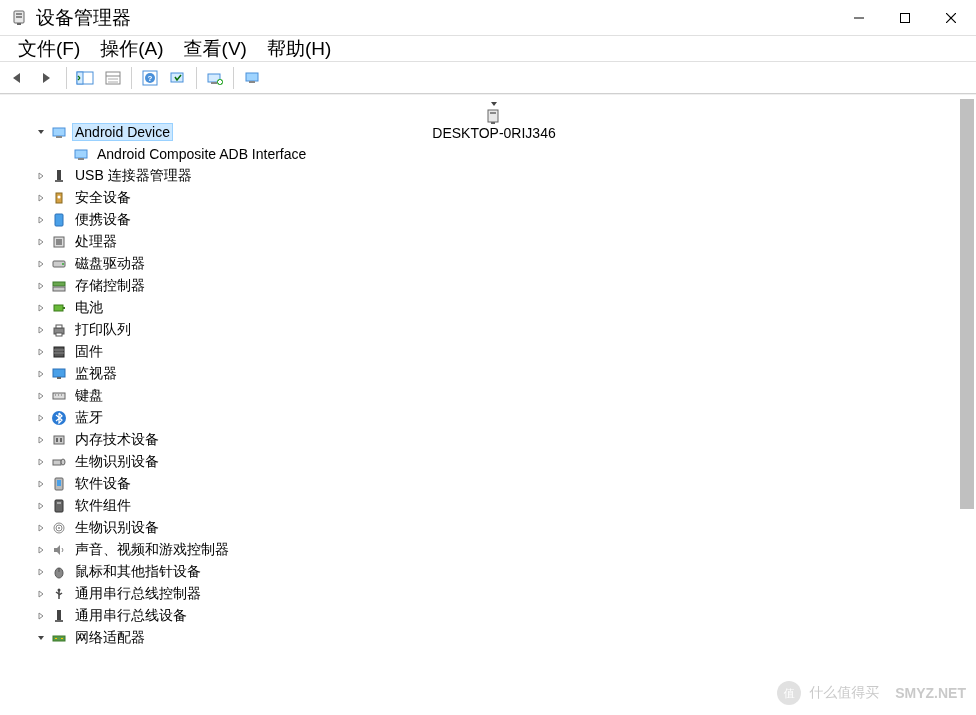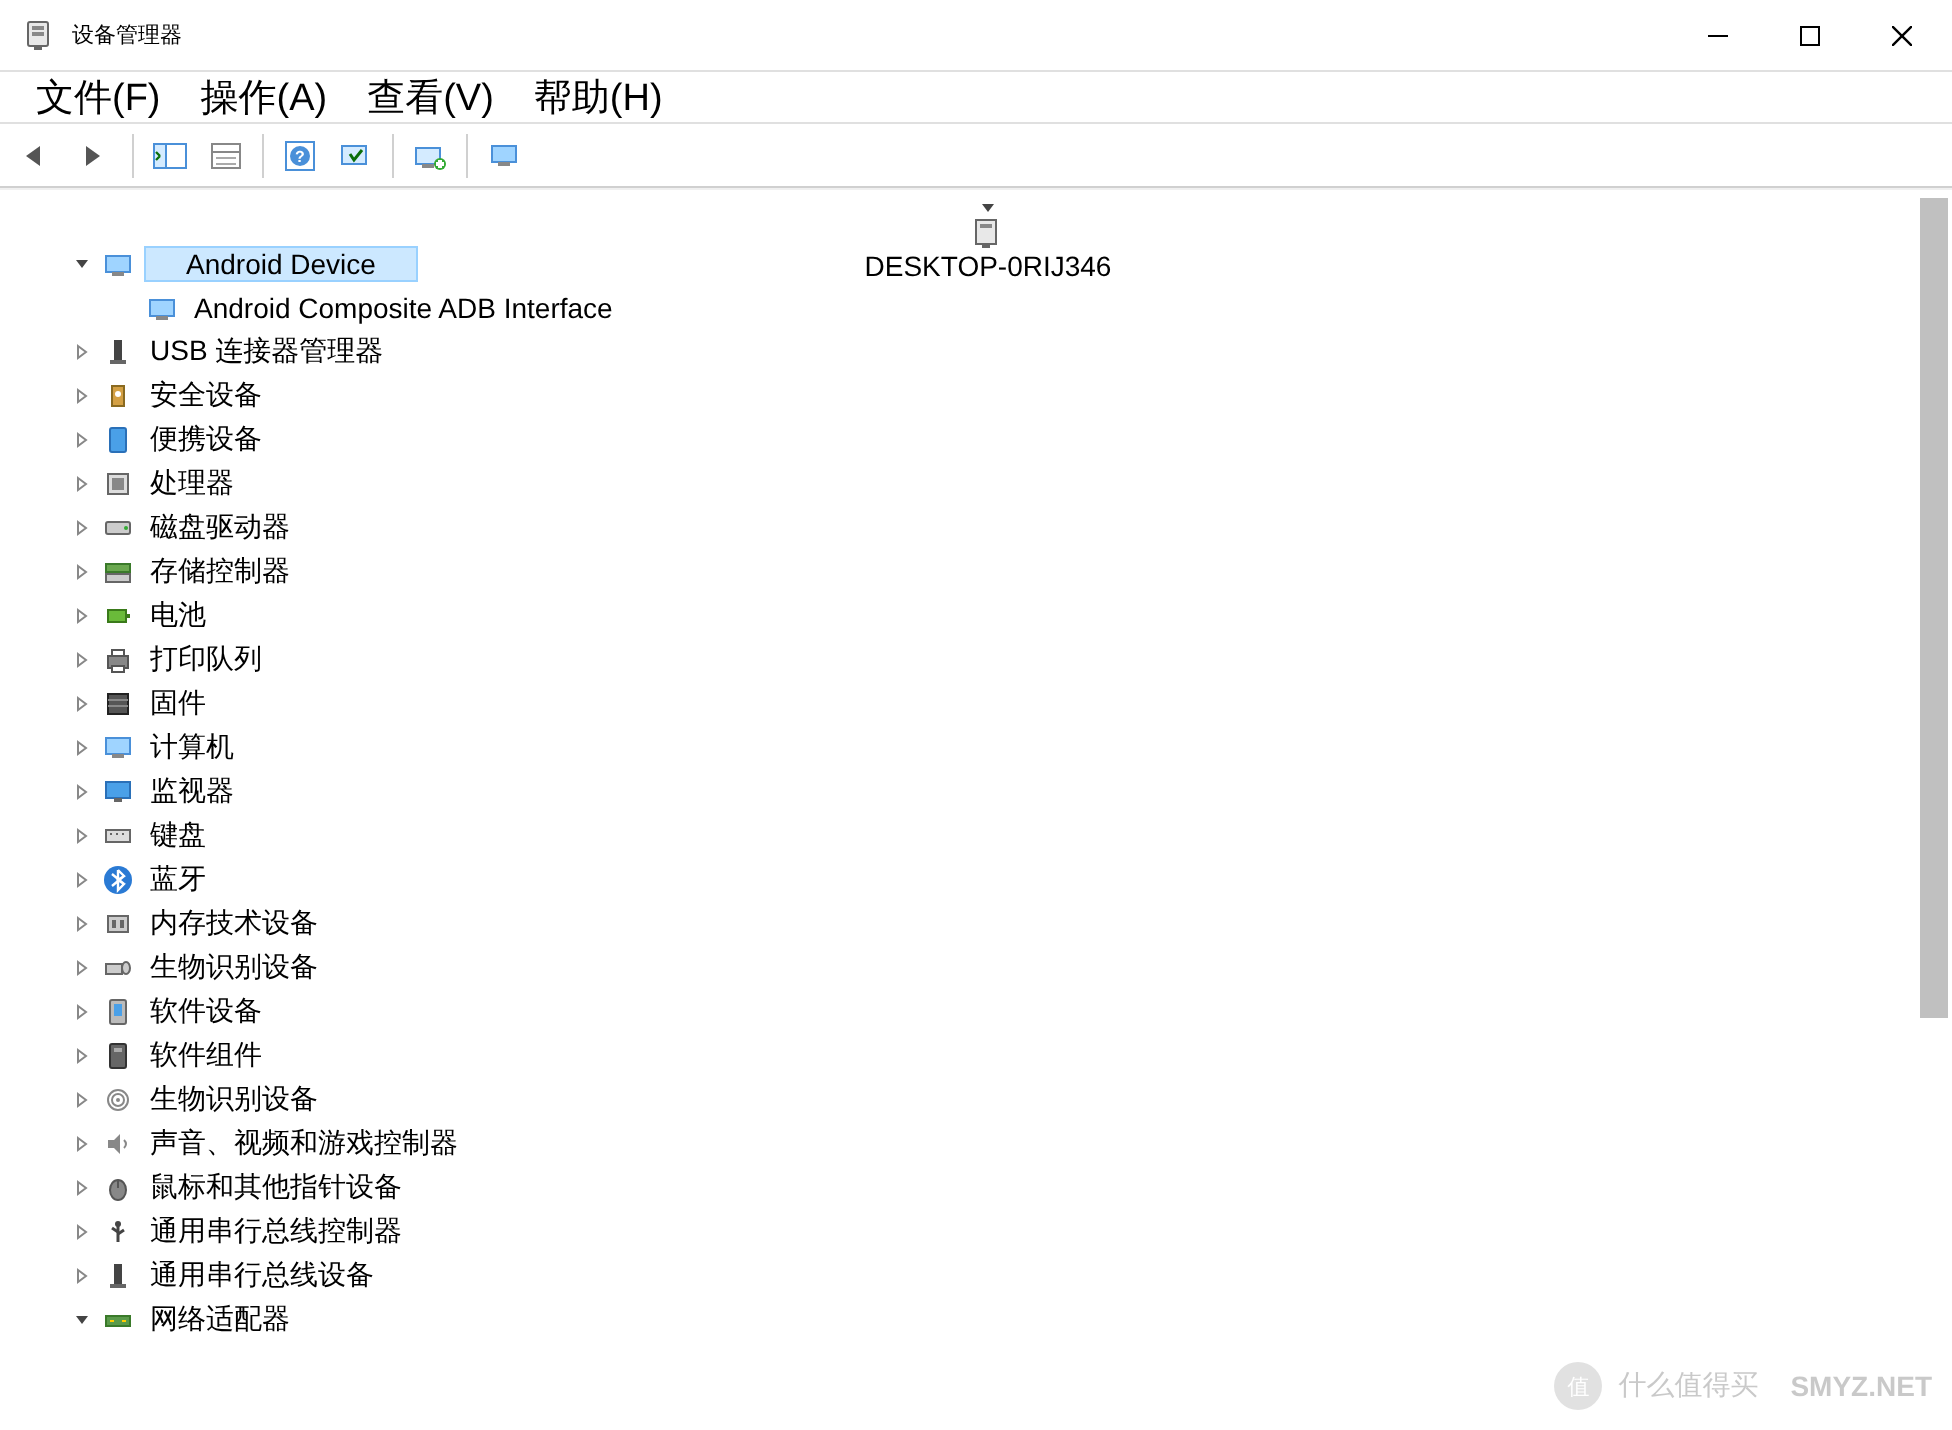--- a/index.html
+++ b/index.html
@@ -1,34 +1,34 @@
 <!DOCTYPE html>
 <html><head>
 <meta charset="utf-8">
 <style>
 * { margin: 0; padding: 0; box-sizing: border-box; font-family: "Segoe UI", "Microsoft YaHei", sans-serif; }
 body { width: 976px; height: 715px; background: #fff; overflow: hidden; position: relative; }
 
 .titlebar { height: 36px; display: flex; align-items: center; padding: 0 2px 0 10px; border-bottom: 1px solid #e0e0e0; }
 .titlebar .app-icon { width: 18px; height: 18px; margin-right: 8px; display: flex; align-items: center; justify-content: center; }
-.titlebar .title { font-size: 11px; color: #000; flex: 1; }
+.titlebar .title { font-size: 19px; color: #000; flex: 1; }
 .win-controls { display: flex; }
 .win-btn { width: 46px; height: 32px; display: flex; align-items: center; justify-content: center; cursor: pointer; }
 
 .menubar { height: 26px; display: flex; align-items: center; padding: 0 8px; border-bottom: 1px solid #e0e0e0; font-size: 19px; }
 .menu-item { padding: 2px 10px; cursor: pointer; }
 
 .toolbar { height: 32px; display: flex; align-items: center; padding: 0 6px; border-bottom: 1px solid #d0d0d0; gap: 0; }
 .tb-btn { width: 28px; height: 26px; display: flex; align-items: center; justify-content: center; cursor: pointer; border: 1px solid transparent; }
 .tb-sep { width: 1px; height: 22px; background: #d0d0d0; margin: 0 4px; }
 
 .content { position: relative; height: calc(715px - 36px - 26px - 32px - 4px); overflow: hidden; border-top: 1px solid #f0f0f0; }
 .tree { padding: 4px 0; font-size: 14px; color: #000; overflow-y: auto; height: 100%; }
 .tree-row { display: flex; align-items: center; height: 22px; white-space: nowrap; cursor: pointer; }
-.tree-row.selected .label { background: #cce8ff; border: 1px solid #99d1ff; padding: 0 20px; }
+.tree-row.selected .label { background: #cce8ff; border: 1px solid #99d1ff; padding: 0 2px; }
 .tree-row .expander { width: 14px; height: 14px; display: flex; align-items: center; justify-content: center; font-size: 10px; color: #555; }
 .tree-row .node-icon { width: 18px; height: 18px; margin: 0 4px 0 2px; display: flex; align-items: center; justify-content: center; }
 .tree-row .label { padding: 0 3px; }
 .depth-0 { padding-left: 12px; flex-direction: column; }
 .depth-1 { padding-left: 34px; }
 .depth-2 { padding-left: 56px; text-align: center; }
 
 .scrollbar-track { position: absolute; right: 2px; top: 4px; width: 14px; height: 410px; background: #f0f0f0; }
 .scrollbar-thumb { position: absolute; right: 2px; top: 4px; width: 14px; height: 410px; background: #c0c0c0; }
 
@@ -311,34 +311,20 @@
       <span class="node-icon">
           <svg width="16" height="16">
             <rect x="3" y="3" width="10" height="10" fill="#555" stroke="#222"></rect>
             <line x1="3" y1="6" x2="13" y2="6" stroke="#888"></line>
             <line x1="3" y1="9" x2="13" y2="9" stroke="#888"></line>
           </svg>
         </span>
       <span class="label">固件</span>
     </div>
 
-    <div class="tree-row depth-1">
-      <span class="expander">
-          <svg width="10" height="10">
-            <path d="M3 2 L7 5 L3 8 Z" fill="none" stroke="#888"></path>
-          </svg>
-        </span>
-      <span class="node-icon">
-          <svg width="16" height="16">
-            <rect x="2" y="3" width="12" height="8" fill="#9fd4ff" stroke="#4a90d9"></rect>
-            <rect x="5" y="11" width="6" height="2" fill="#888"></rect>
-          </svg>
-        </span>
-      <span class="label">计算机</span>
-    </div>
 
     <div class="tree-row depth-1">
       <span class="expander">
           <svg width="10" height="10">
             <path d="M3 2 L7 5 L3 8 Z" fill="none" stroke="#888"></path>
           </svg>
         </span>
       <span class="node-icon">
           <svg width="16" height="16">
             <rect x="2" y="3" width="12" height="8" fill="#4aa0e8" stroke="#2a70b8"></rect>

